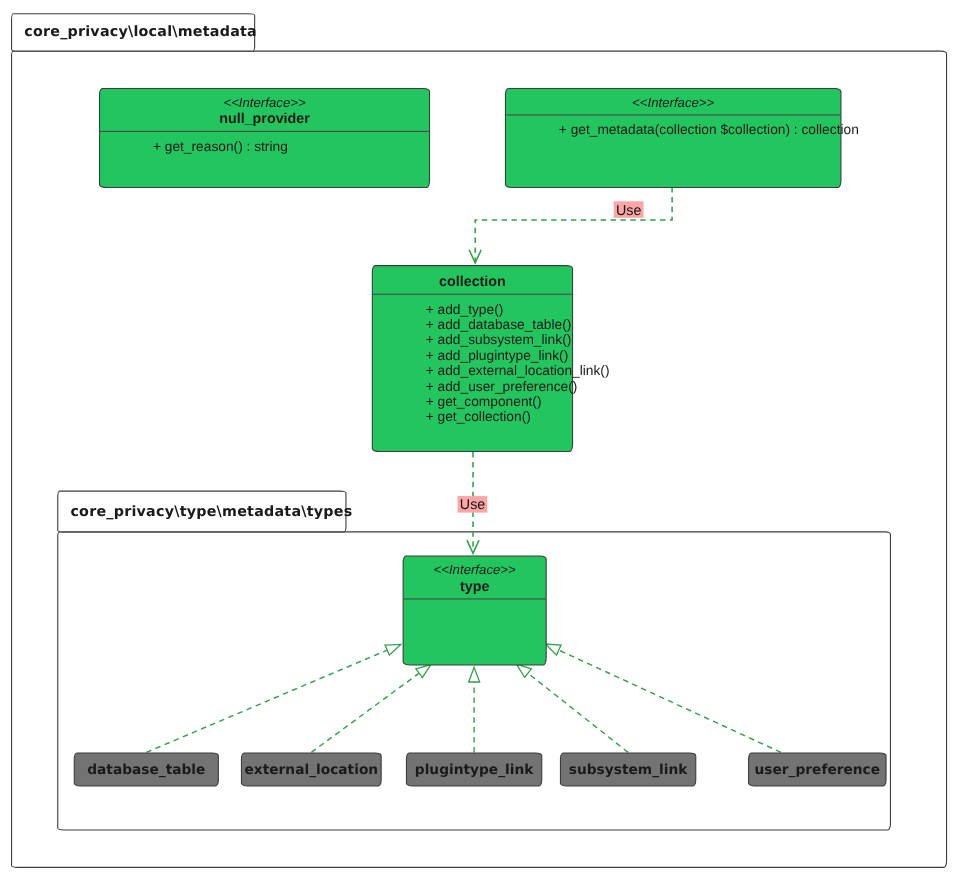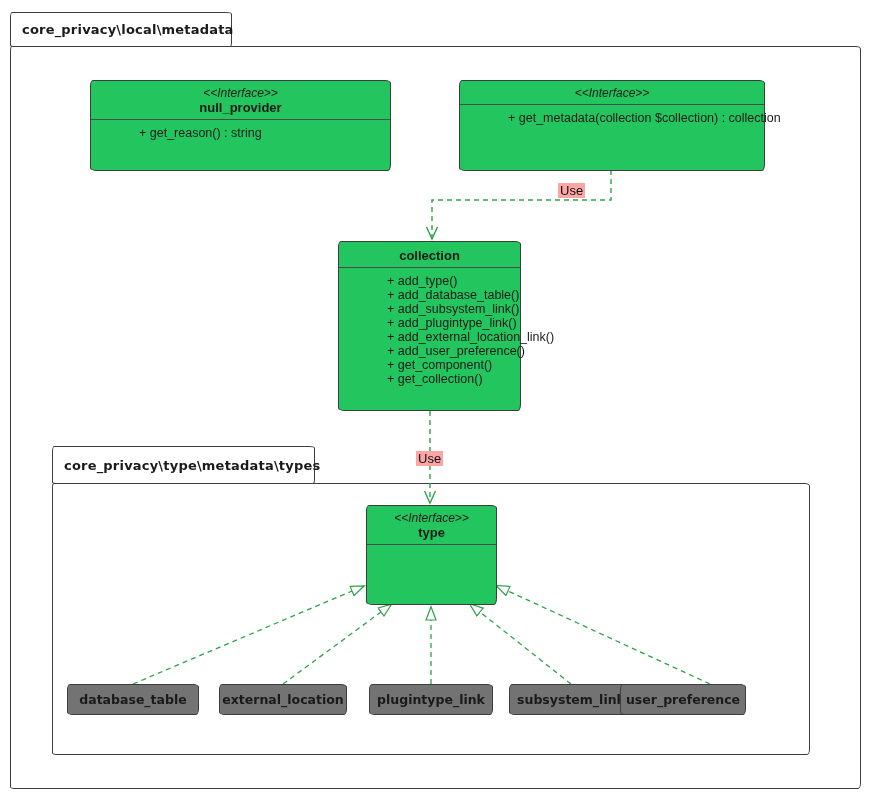--- a/index.html
+++ b/index.html
@@ -188,17 +188,17 @@
   </div>
   <div class="simple-class" style="left:219px;top:684px;width:128px;height:31px;">
     <span>external_location</span>
   </div>
   <div class="simple-class" style="left:509px;top:684px;width:124px;height:31px;">
     <span>subsystem_link</span>
   </div>
   <div class="simple-class" style="left:369px;top:684px;width:124px;height:31px;">
     <span>plugintype_link</span>
   </div>
-  <div class="simple-class" style="left:620px;top:684px;width:126px;height:31px;">
+  <div class="simple-class" style="left:680px;top:684px;width:126px;height:31px;">
     <span>user_preference</span>
   </div>
 
 </div>
 
 </body></html>

